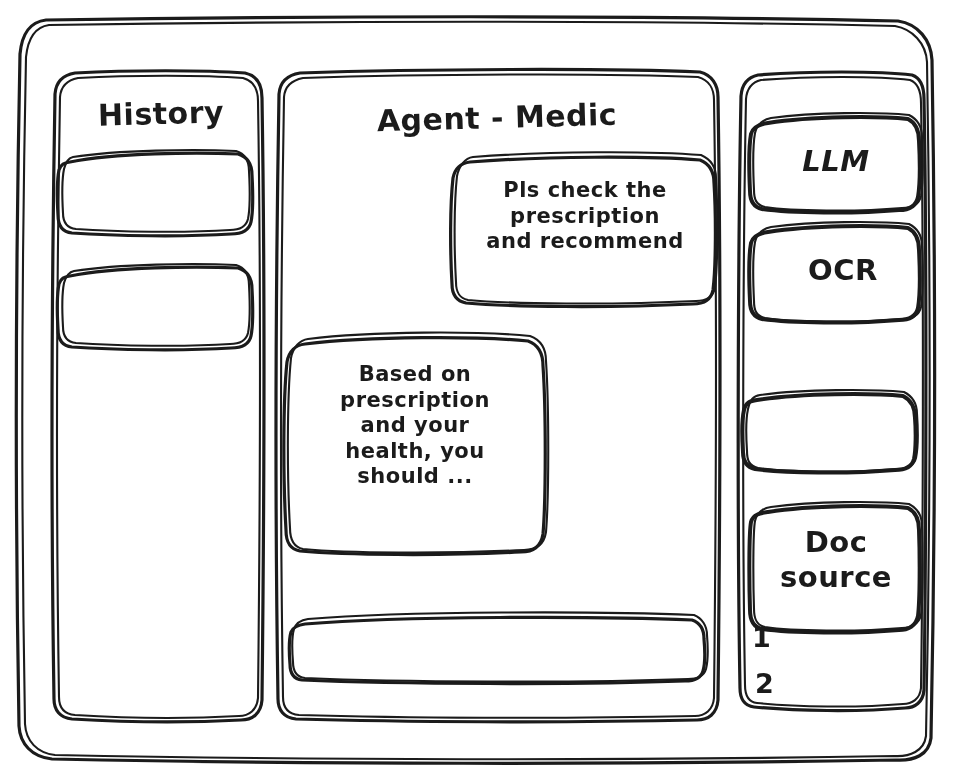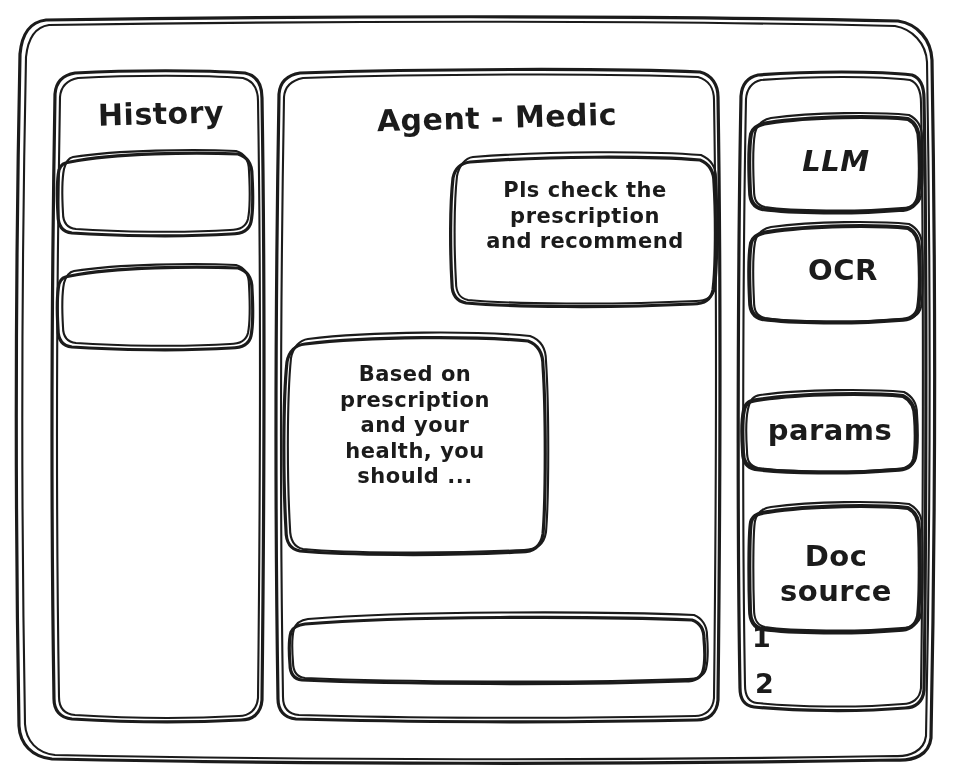--- a/index.html
+++ b/index.html
@@ -230,25 +230,22 @@
   </div>
 
   <div class="hit" style="left:749px; top:114px; width:174px; height:98px; cursor:pointer;">
     <div class="ink chip-text" style="left:0; top:30px; width:174px;font-style:italic;">LLM</div>
   </div>
 
   <div class="hit" style="left:749px; top:223px; width:174px; height:98px; cursor:pointer;">
     <div class="ink chip-text" style="left:0; top:30px; width:174px;margin-left:7px;">OCR</div>
   </div>
 
-  <div class="hit" style="left:742px; top:391px; width:176px; height:80px; cursor:pointer;">
-    <div class="ink chip-text" style="left:0; top:22px; width:176px;">params</div>
-  </div>
-
-  <div class="hit" style="left:749px; top:517px; width:174px; height:128px; cursor:pointer;">
+
+  <div class="hit" style="left:749px; top:503px; width:174px; height:128px; cursor:pointer;">
     <div class="ink chip-text" style="left:0; top:22px; width:174px;">Doc
 source</div>
   </div>
 
   <div class="hit" style="left:752px; top:622px; width:40px; height:34px; cursor:pointer;">
     <div class="ink numeral" style="left:0; top:0; width:40px; text-align:left;">1</div>
   </div>
 
   <div class="hit" style="left:755px; top:668px; width:40px; height:34px; cursor:pointer;">
     <div class="ink numeral" style="left:0; top:0; width:40px; text-align:left;">2</div>

